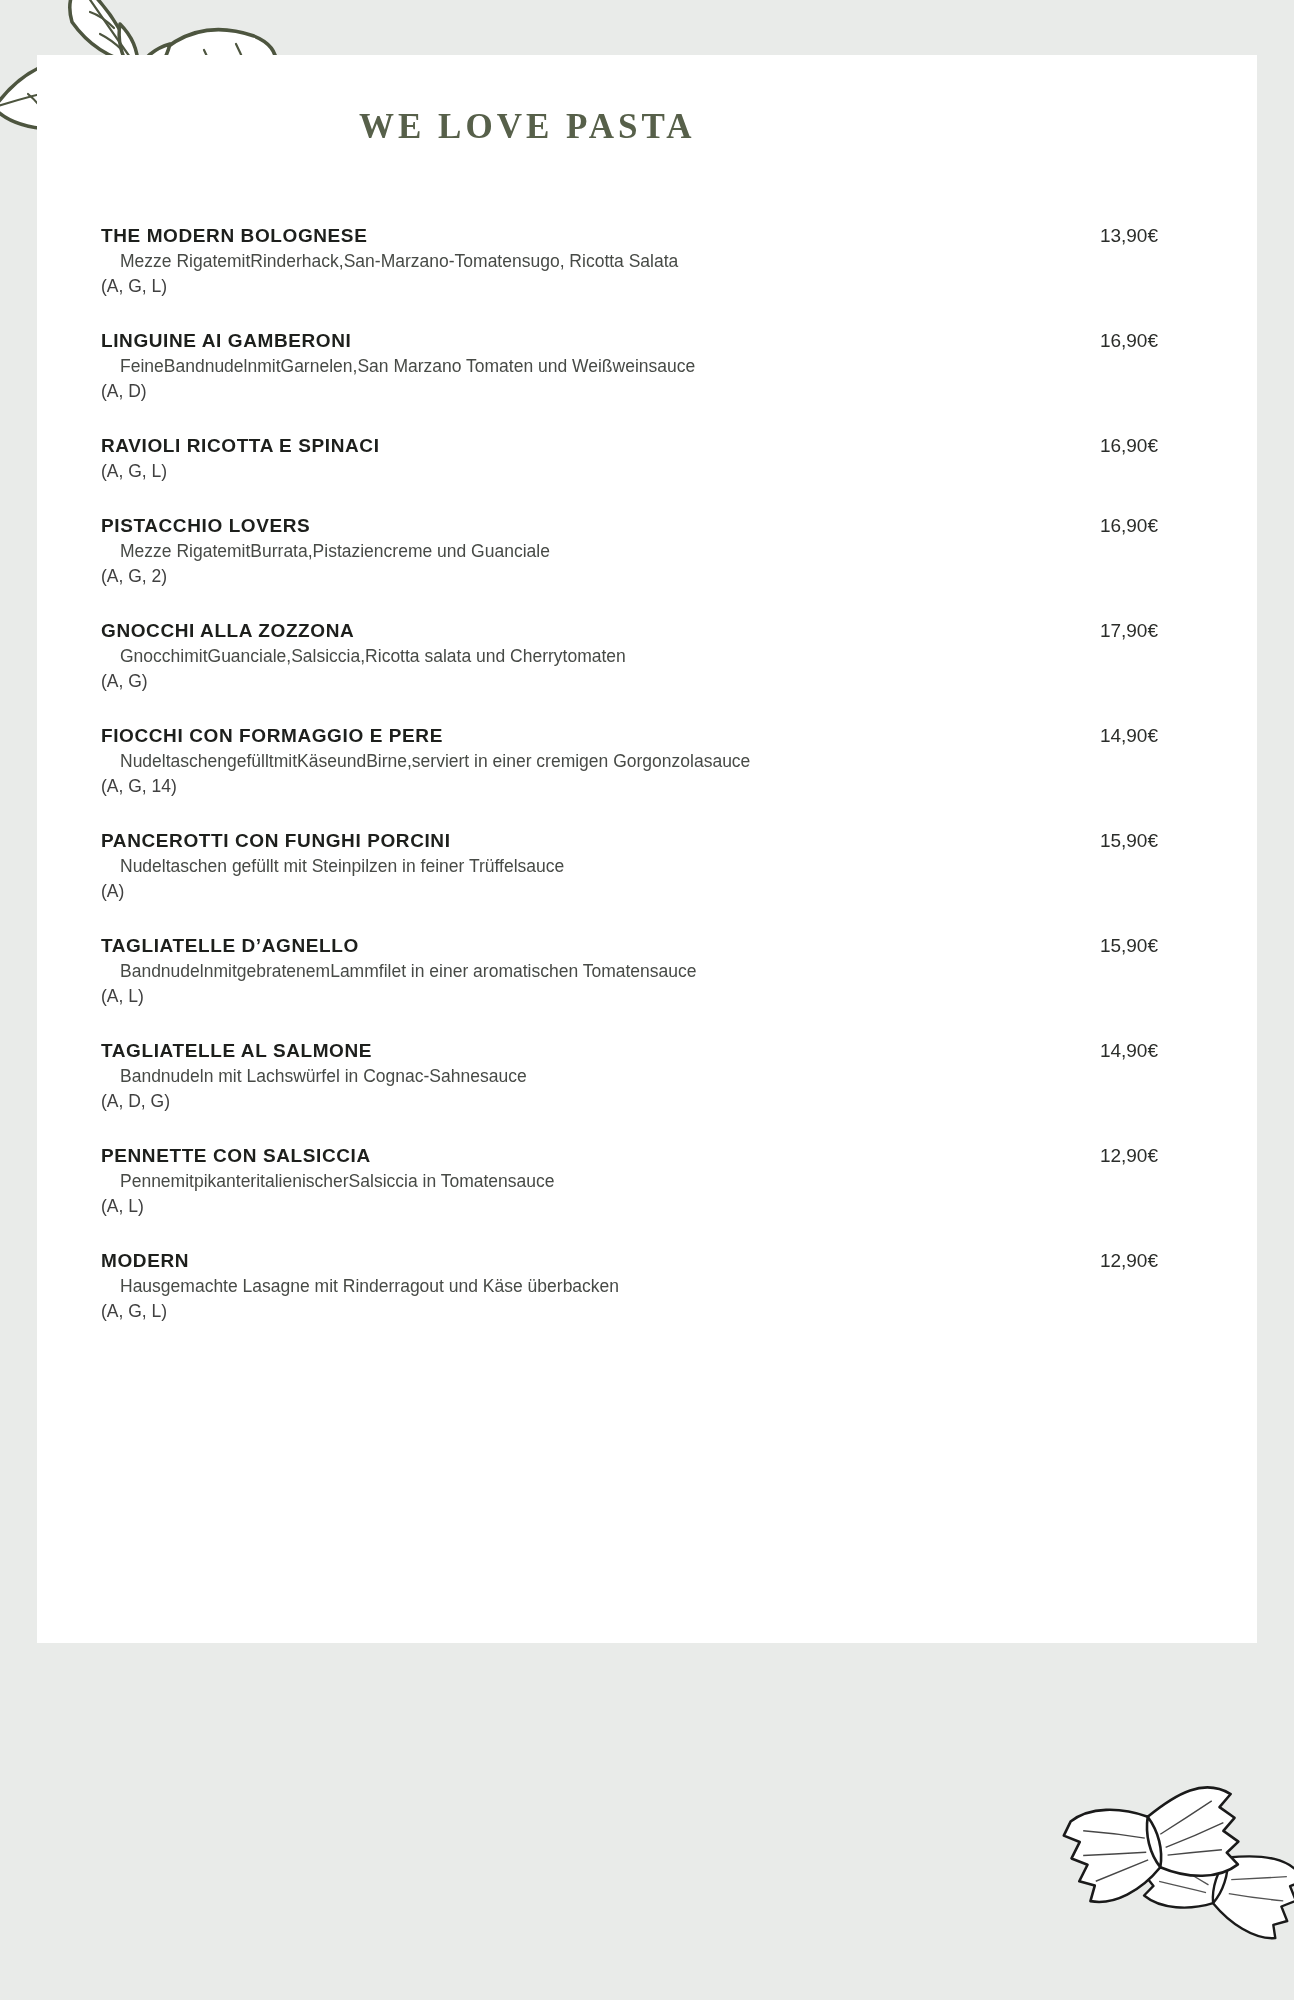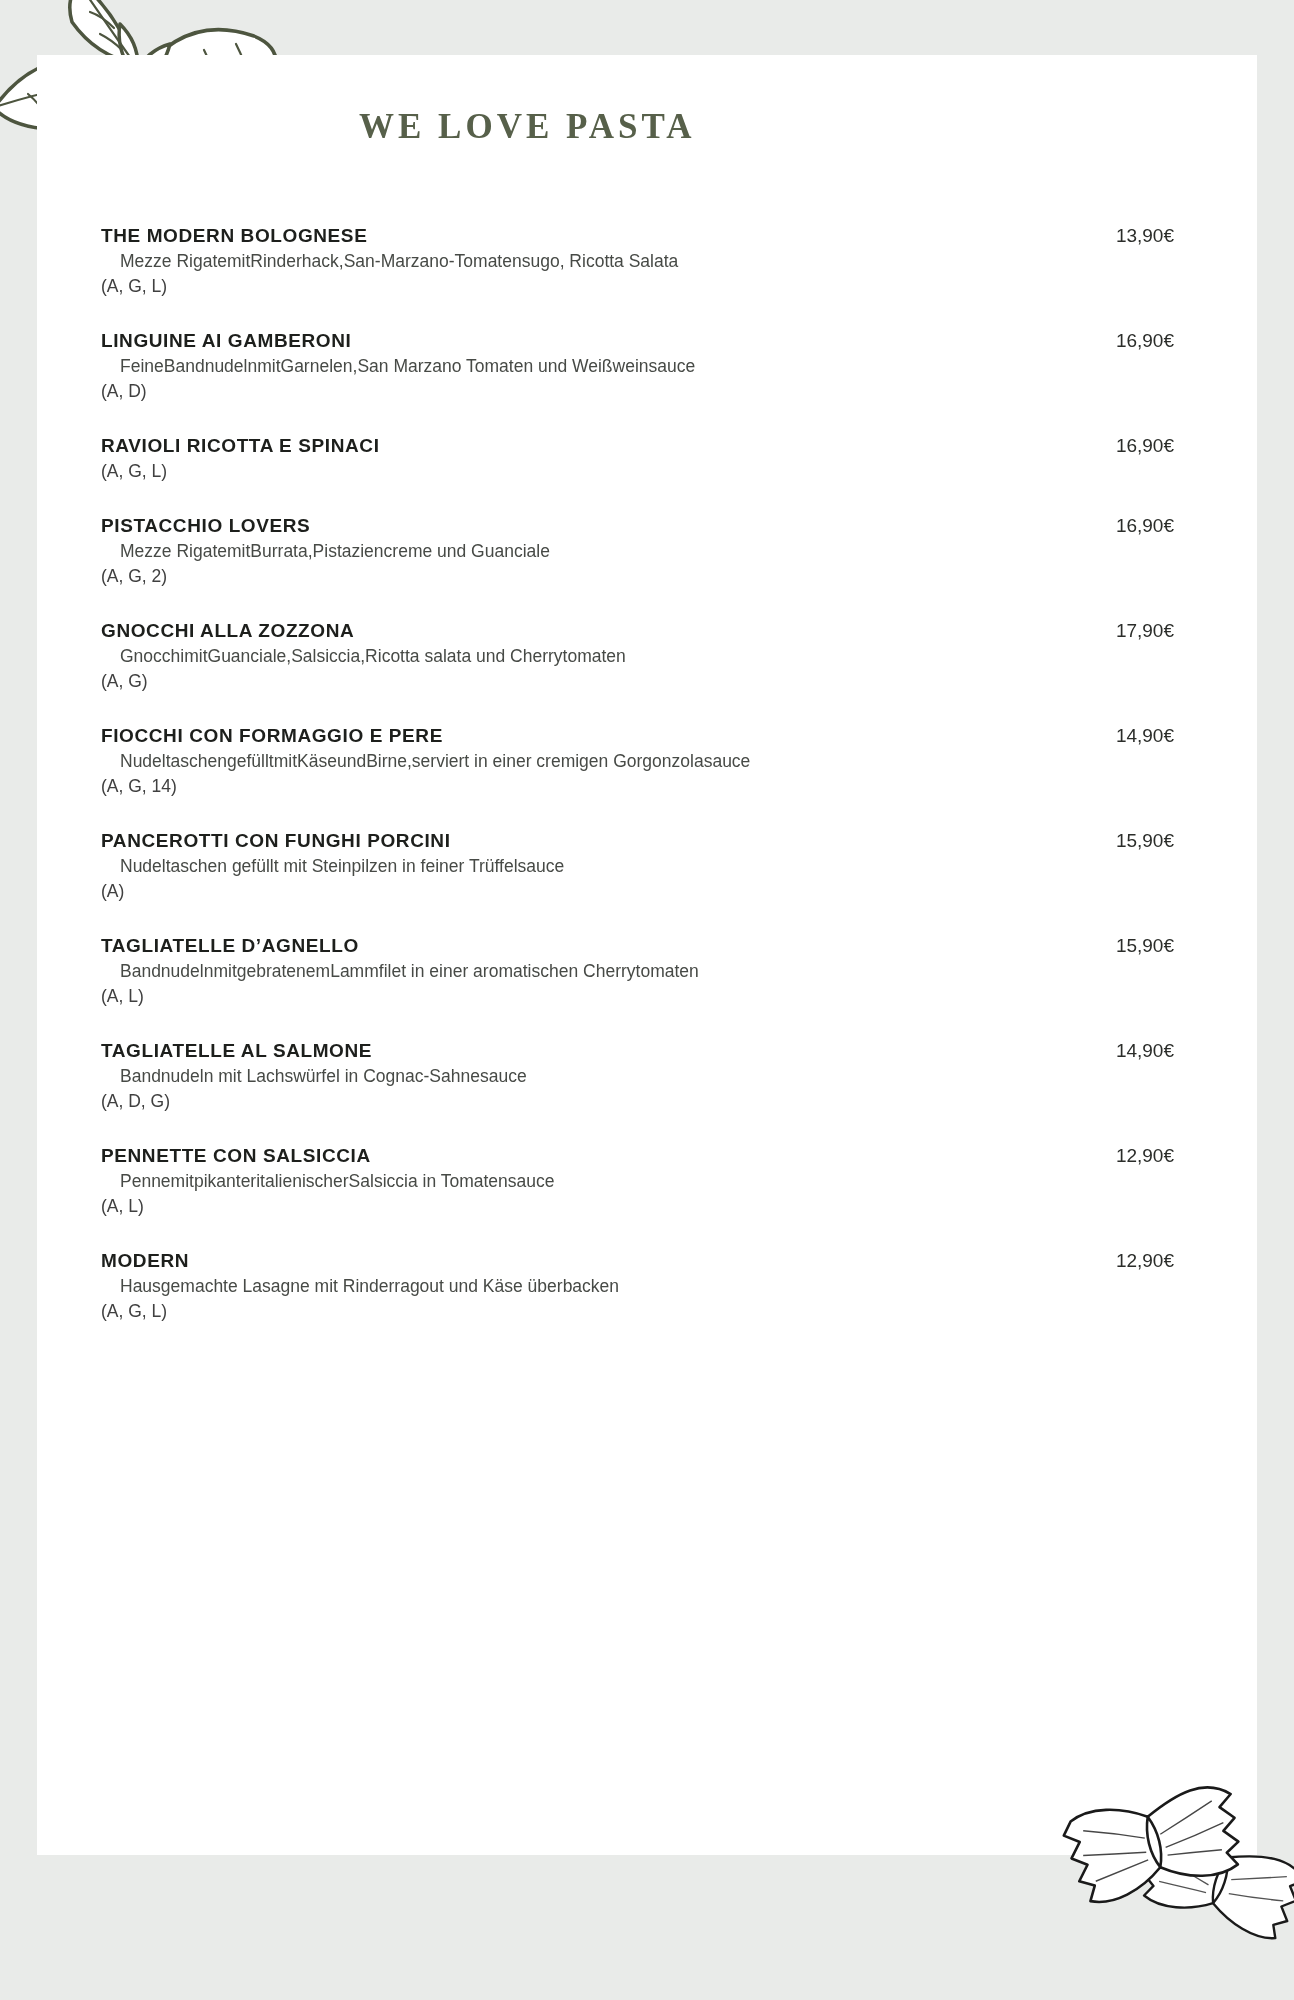--- a/index.html
+++ b/index.html
@@ -2,31 +2,31 @@
 <html><head>
 <meta charset="utf-8">
 <style>
   html,body{margin:0;padding:0;}
   body{
     width:1294px;height:2000px;position:relative;overflow:hidden;
     background:#e9ebe9;
     font-family:"Liberation Sans", sans-serif;
   }
   .card{
-    position:absolute;left:37px;top:55px;width:1220px;height:1800px;
+    position:absolute;left:37px;top:55px;width:1220px;height:1588px;
     background:#ffffff;
   }
   .page-title{
     position:absolute;left:322px;top:52px;
     font-family:"Liberation Serif", serif;
     font-weight:700;font-size:35px;letter-spacing:4px;
     color:#57604a;white-space:nowrap;
   }
   .menu{
-    position:absolute;left:64px;top:168px;right:83px;
+    position:absolute;left:64px;top:168px;right:99px;
   }
   .menu-item{margin-bottom:29px;}
   .item-head{
     display:flex;justify-content:space-between;align-items:baseline;
   }
   .item-name{
     font-size:19px;font-weight:700;letter-spacing:.6px;
     color:#1d1f1c;line-height:26px;
   }
   .item-price{
@@ -142,21 +142,21 @@
     </div>
     <div class="item-desc">Nudeltaschen gefüllt mit Steinpilzen in feiner Trüffelsauce</div>
     <div class="item-allergens">(A)</div>
   </div>
 
   <div class="menu-item">
     <div class="item-head">
       <span class="item-name">TAGLIATELLE D’AGNELLO</span>
       <span class="item-price">15,90€</span>
     </div>
-    <div class="item-desc">BandnudelnmitgebratenemLammfilet in einer aromatischen Cherrytomaten</div>
+    <div class="item-desc">BandnudelnmitgebratenemLammfilet in einer aromatischen Tomatensauce</div>
     <div class="item-allergens">(A, L)</div>
   </div>
 
   <div class="menu-item">
     <div class="item-head">
       <span class="item-name">TAGLIATELLE AL SALMONE</span>
       <span class="item-price">14,90€</span>
     </div>
     <div class="item-desc">Bandnudeln mit Lachswürfel in Cognac-Sahnesauce</div>
     <div class="item-allergens">(A, D, G)</div>

